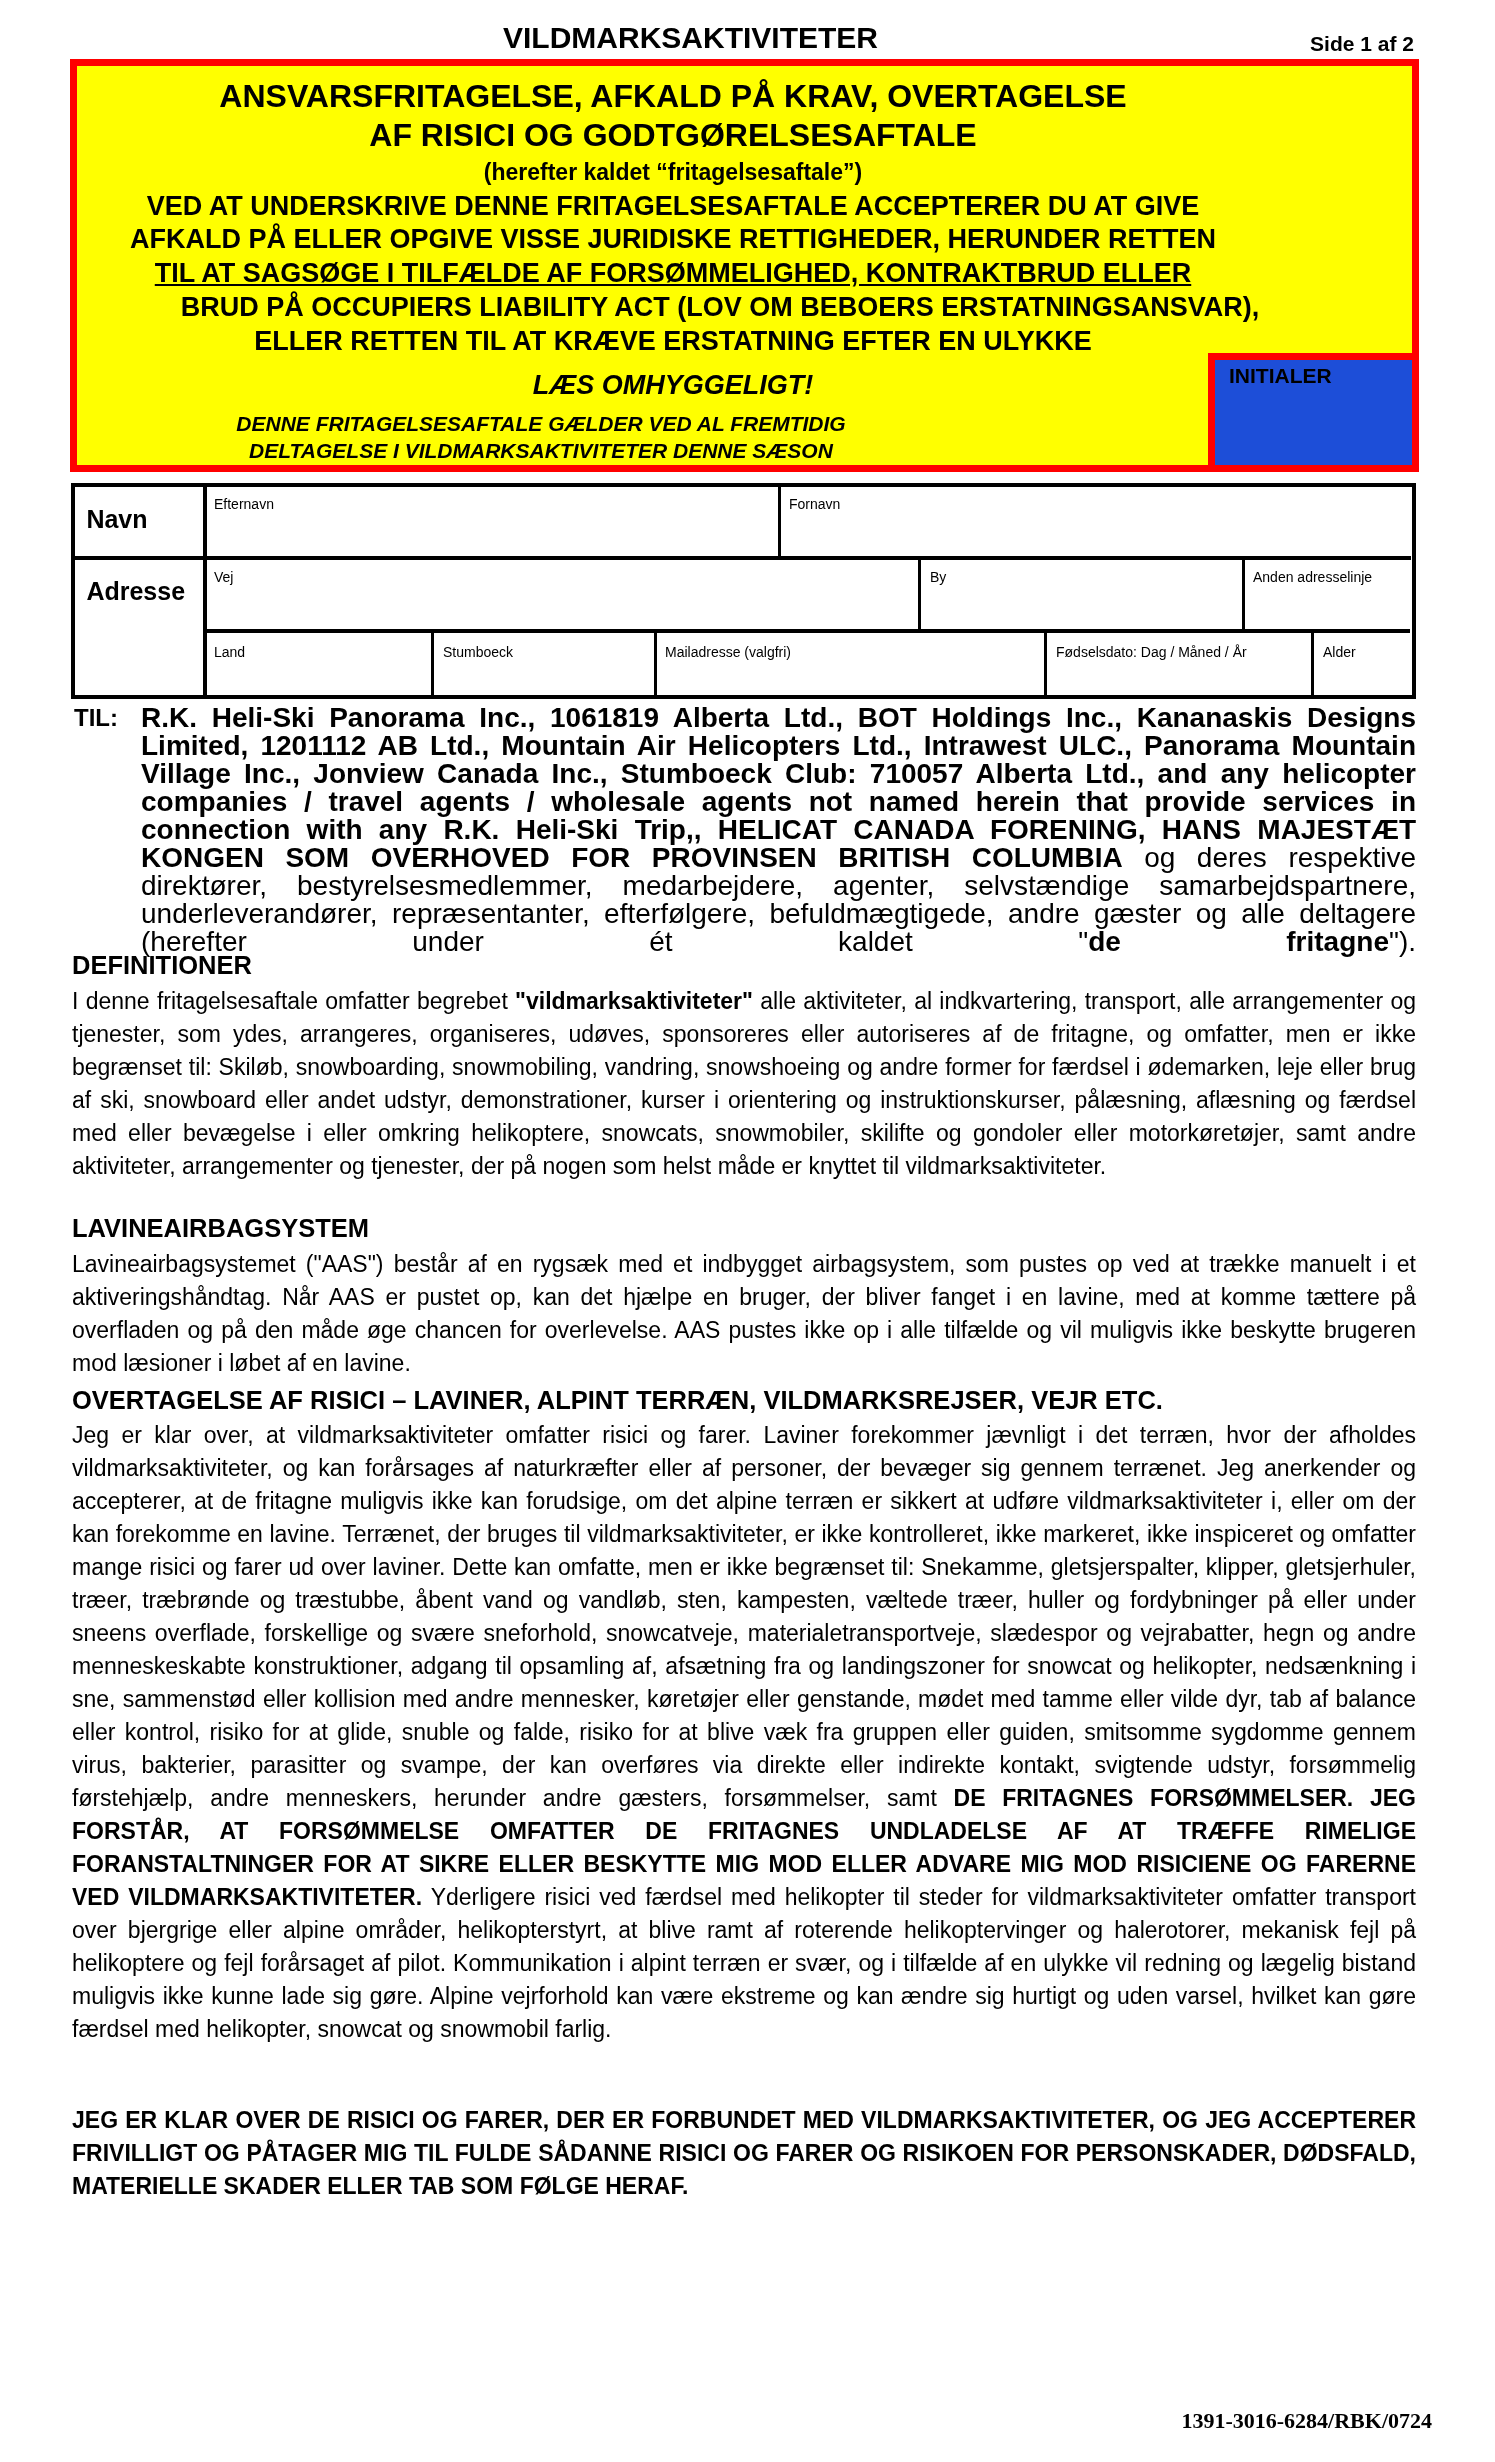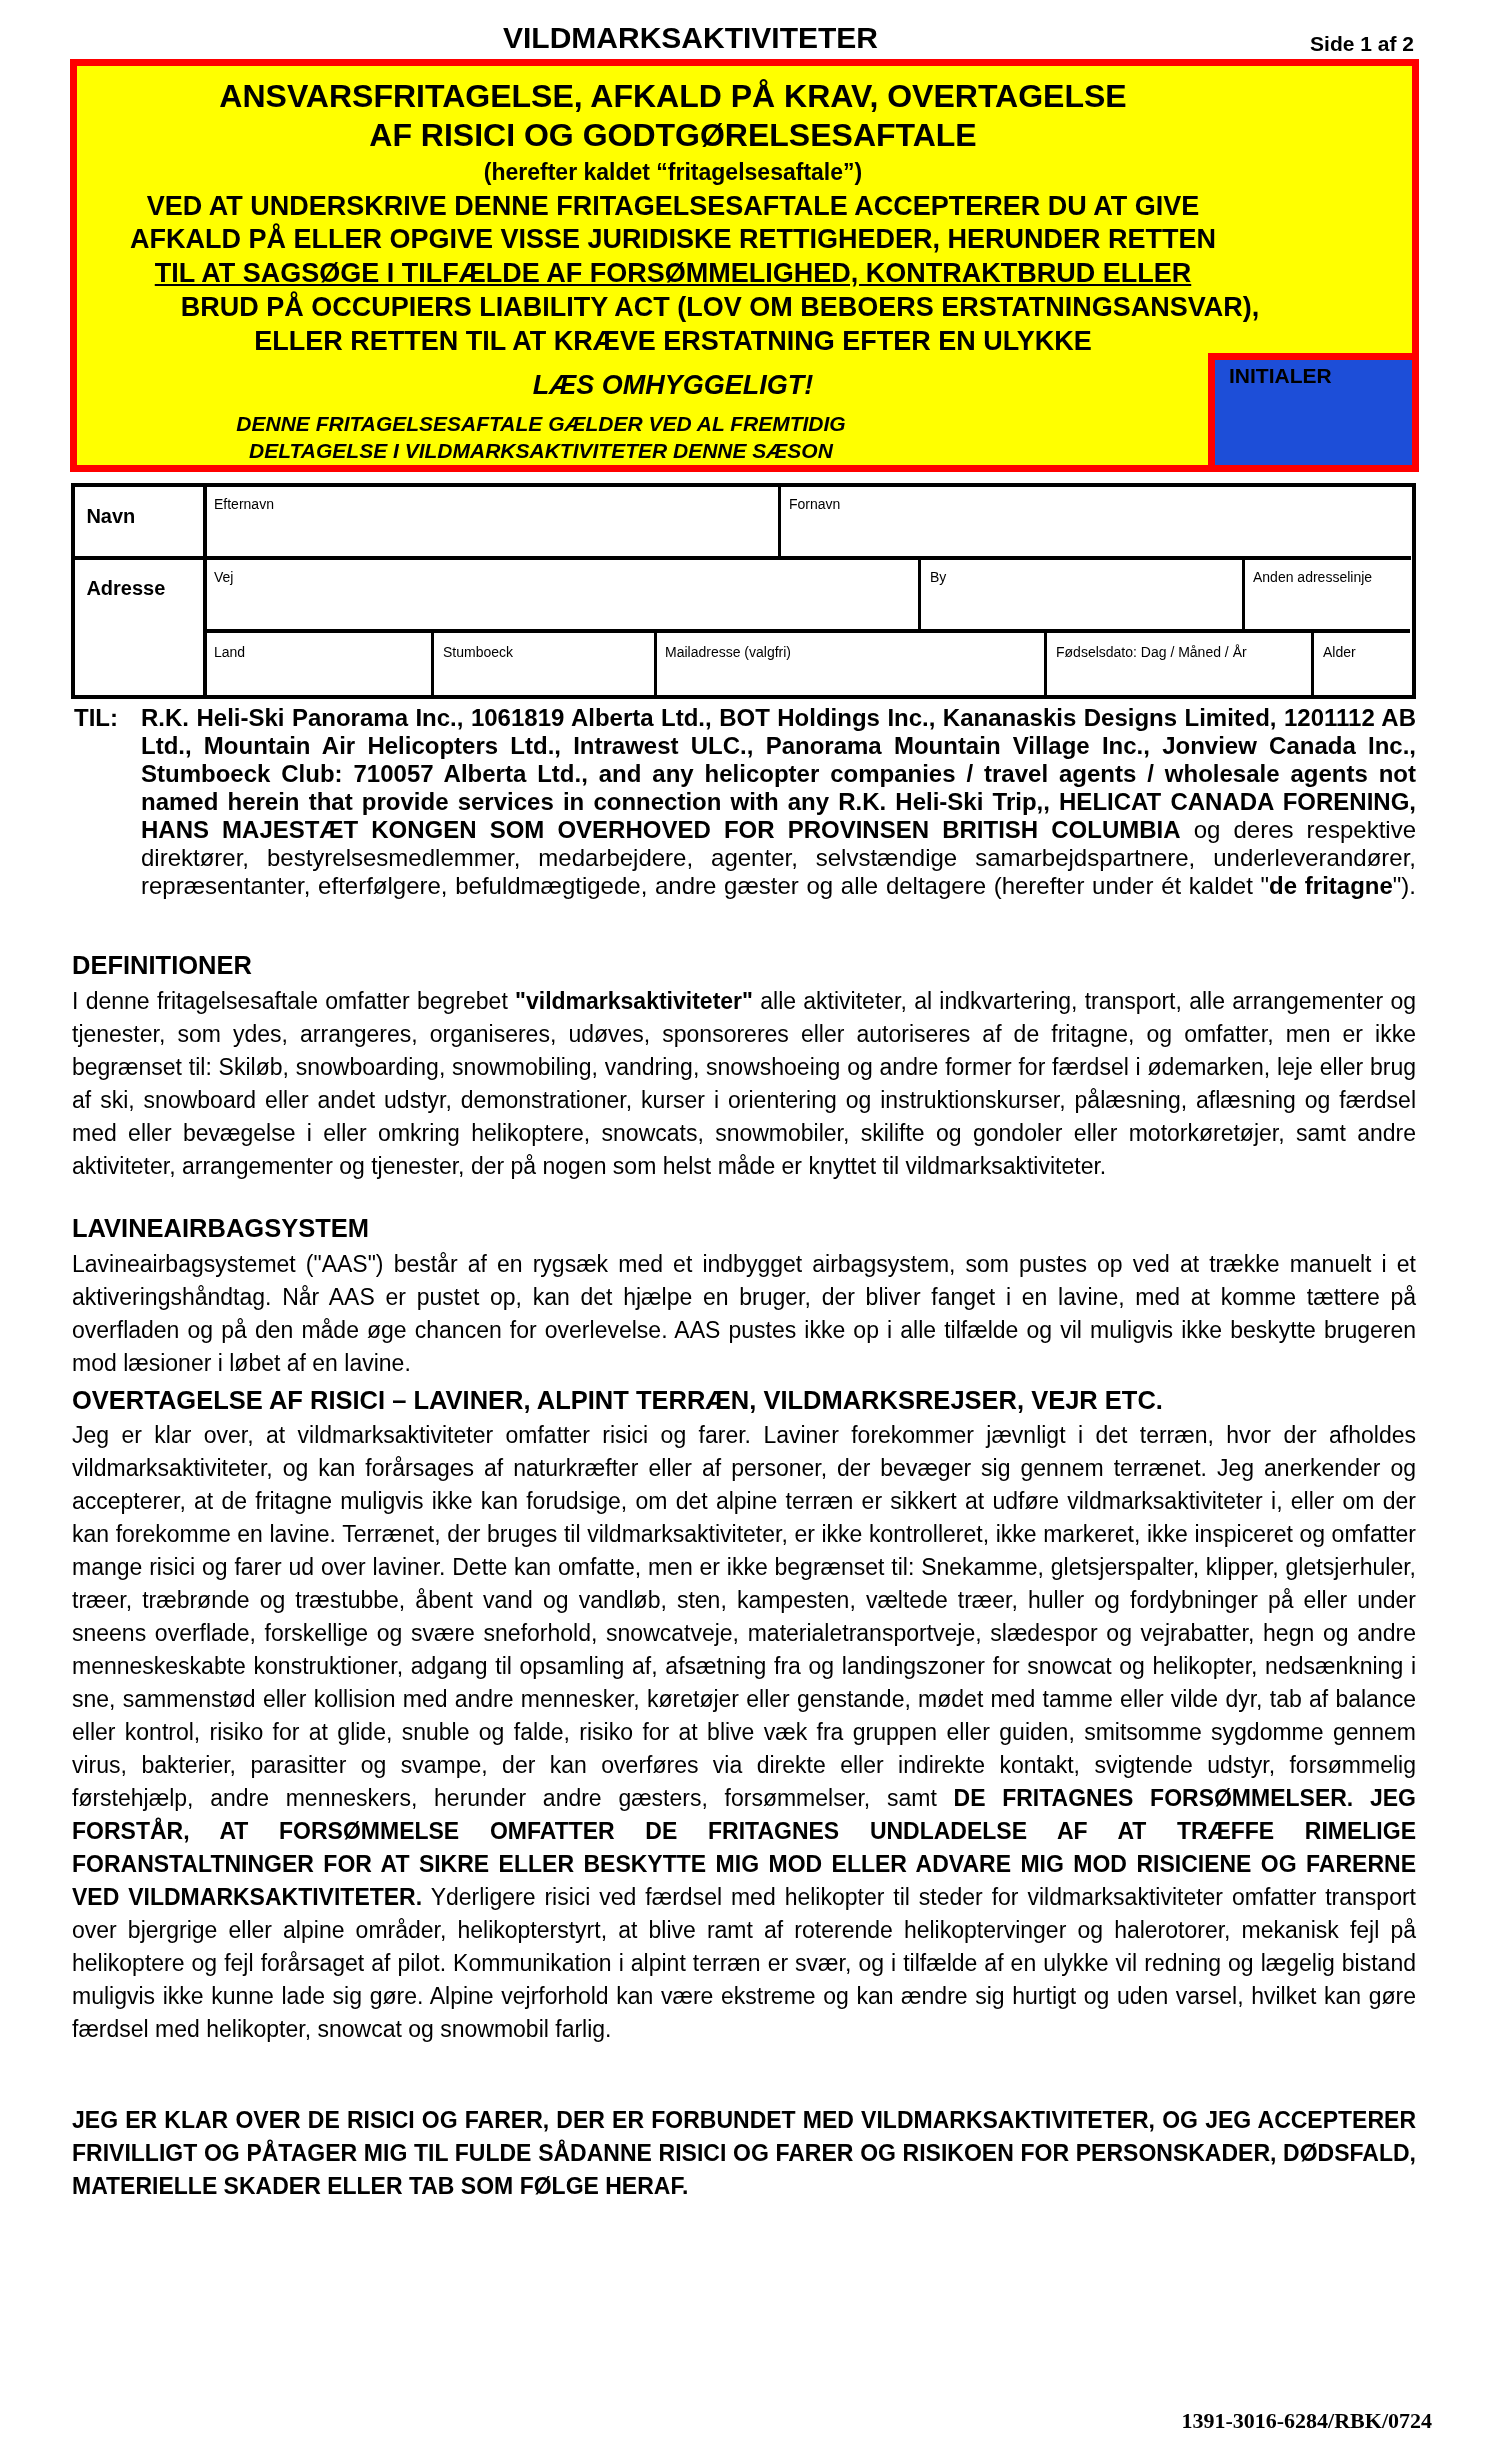--- a/index.html
+++ b/index.html
@@ -20,33 +20,33 @@
   .wb-paren { font-size:23px; }
   #initials-box { position:absolute; right:-7px; bottom:-7px; width:211px; height:119px;
                   box-sizing:border-box; border:7px solid #ff0000; background:#1d4ed8; }
   #initials-label { position:absolute; left:14px; top:3.5px; font-size:21px; font-weight:bold; }
   .wb-italic { font-style:italic; }
 
   
   #form-table { left:71px; top:483px; width:1345px; height:216px; box-sizing:border-box;
                 border:4.4px solid #000; }
   .cell-line { position:absolute; background:#000; }
-  .row-label { position:absolute; font-weight:bold; font-size:20px; }
+  .row-label { position:absolute; font-weight:bold; font-size:25px; }
   .field-label { position:absolute; font-size:14px; }
   .field-input { position:absolute; border:none; background:transparent; outline:none;
                  font-family:"Liberation Sans", sans-serif; font-size:19.3px; }
 
   
   .para { position:absolute; left:72px; width:1344px; font-size:23px; line-height:33px;
           text-align:justify; }
   .heading { position:absolute; left:72px; font-size:25.5px; font-weight:bold; }
   b { font-weight:bold; }
 
   #til-label { left:74px; top:704px; font-weight:bold; font-size:24px; }
-  #til-text { left:141px; top:704px; width:1275px; font-size:24px; line-height:28px;
+  #til-text { left:141px; top:704px; width:1275px; font-size:28px; line-height:28px;
               text-align:justify; text-align-last:justify; }
 
   #footer-code { right:63px; top:2408px; font-family:"Liberation Serif", serif; font-size:22px;font-weight:bold; }
 </style>
 </head>
 <body>
 
 <div id="doc-title" class="abs"><span>VILDMARKSAKTIVITETER</span></div>
 <div id="page-indicator" class="abs">Side 1 af 2</div>
 

